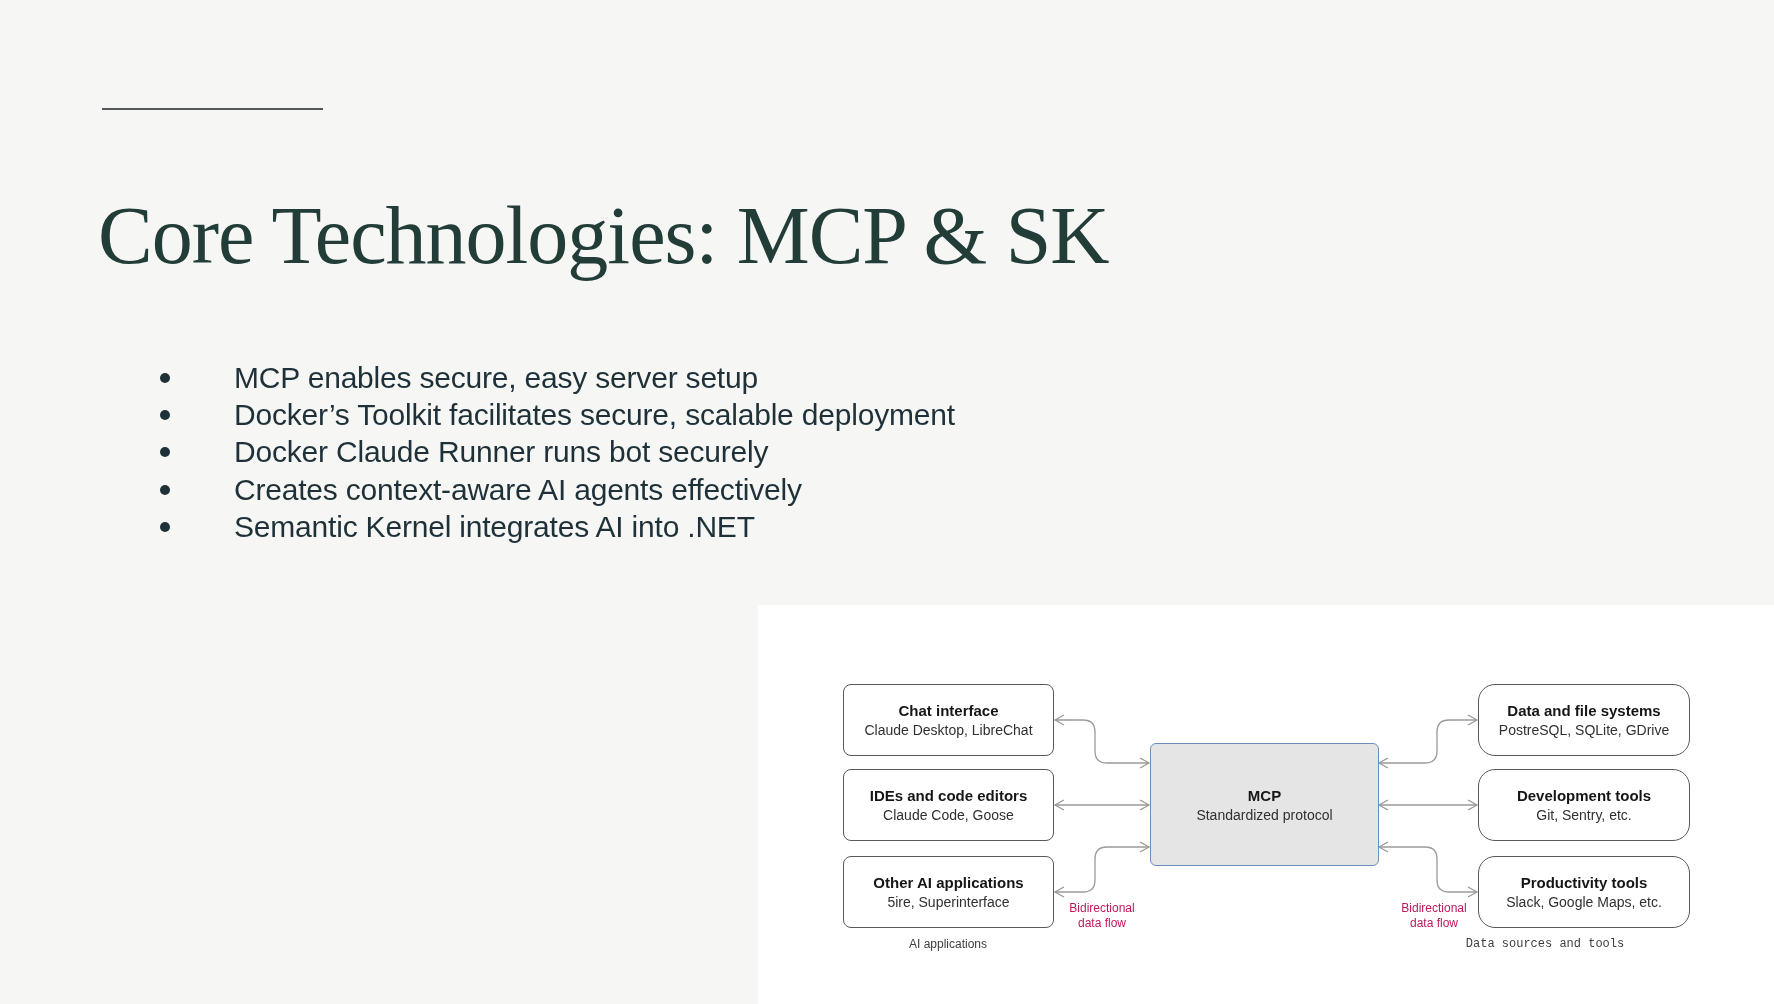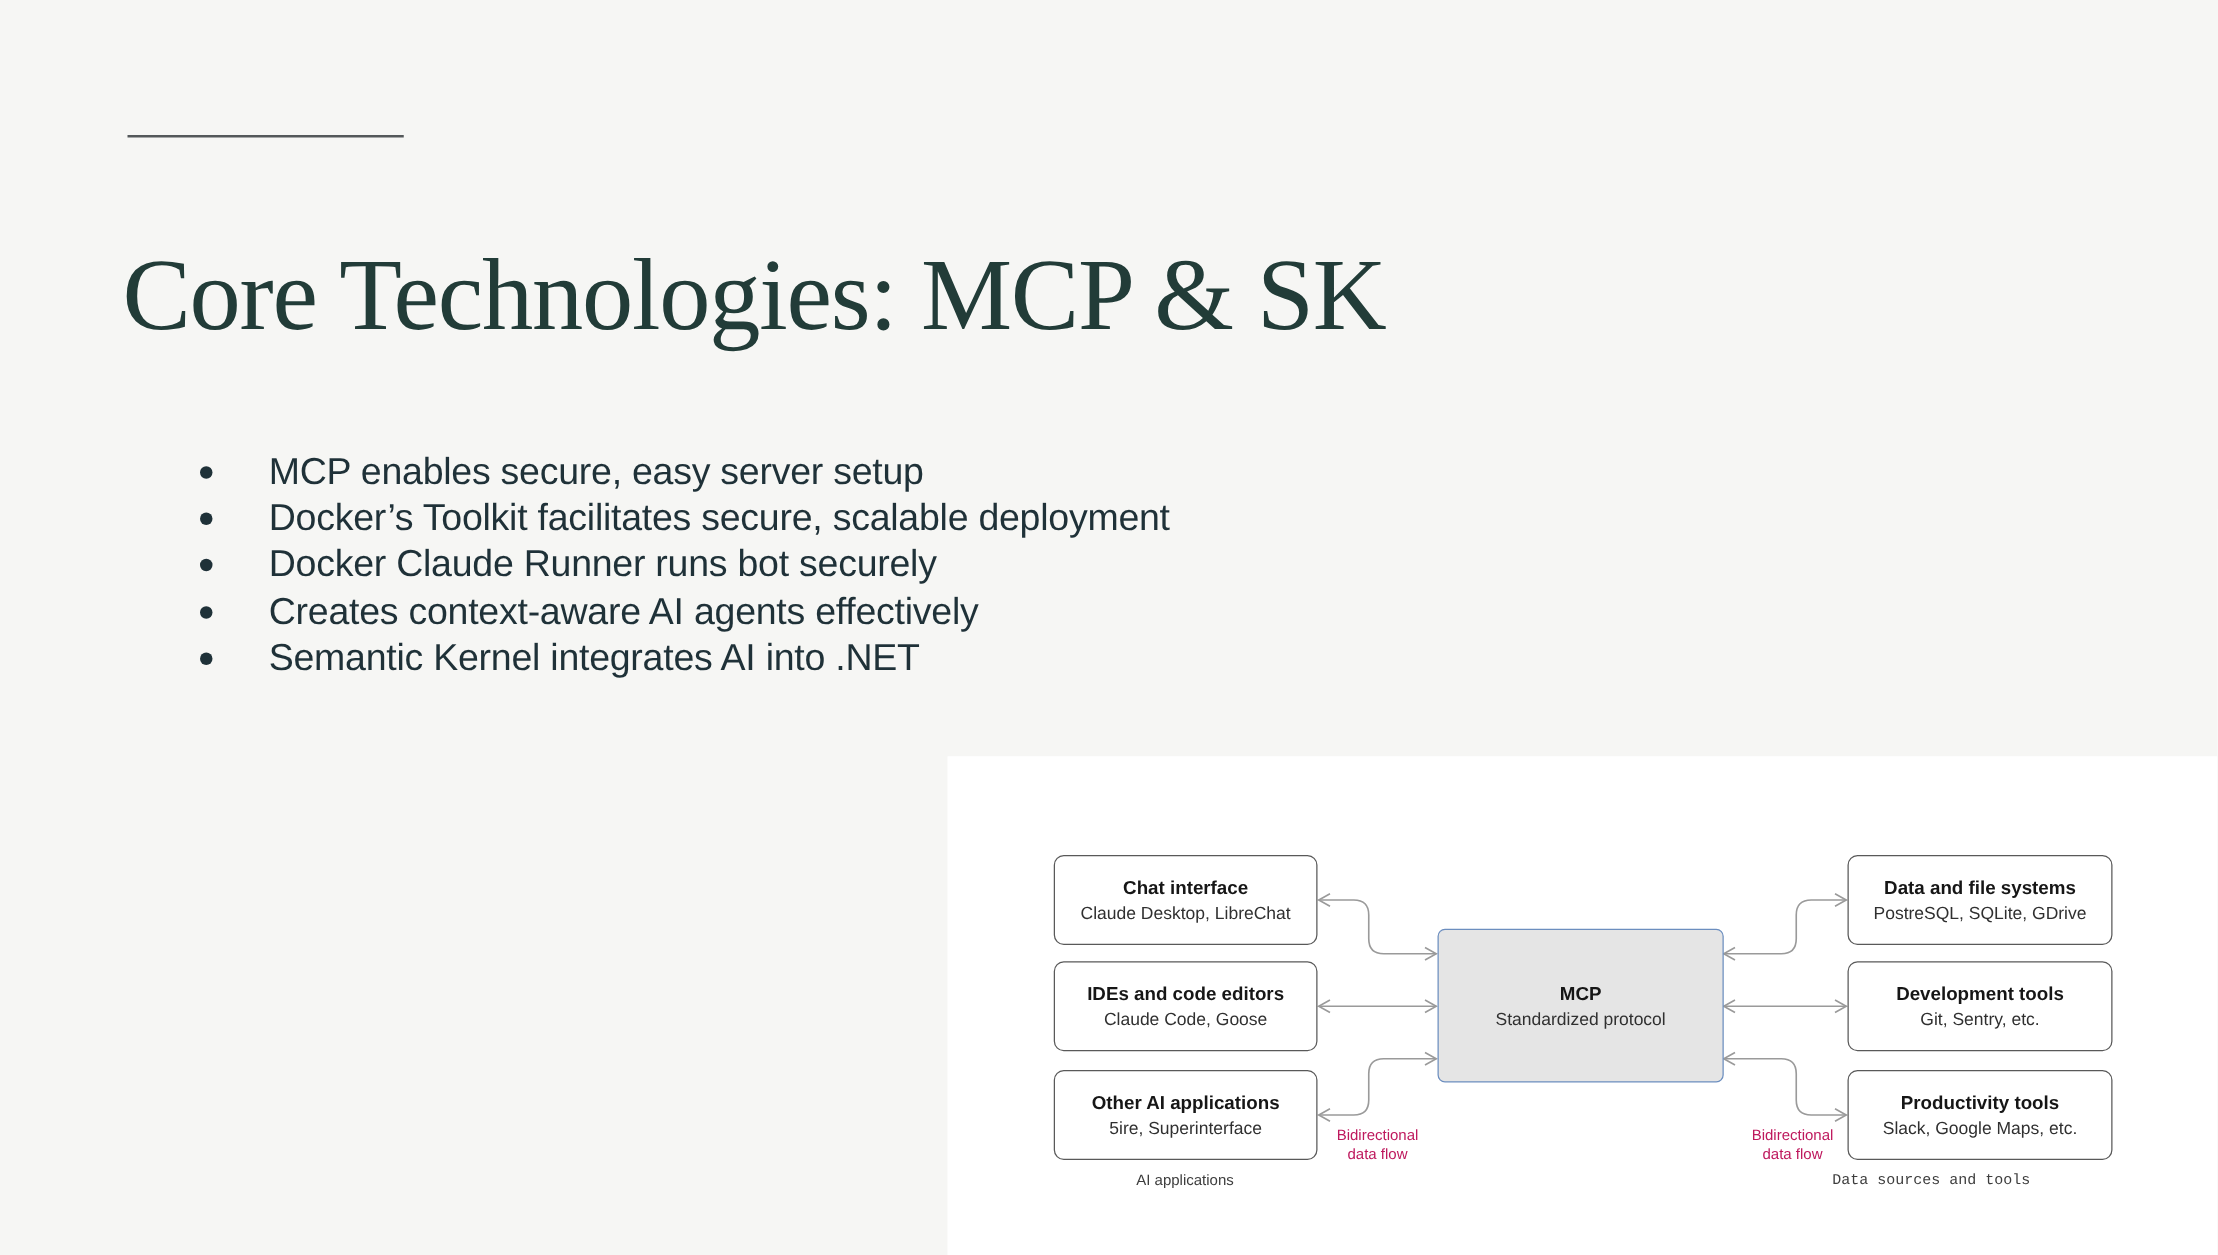--- a/index.html
+++ b/index.html
@@ -11,35 +11,35 @@
   
   .accent-line{position:absolute;left:102px;top:108px;width:221px;height:2px;background:#54585a;}
   .slide-title{
     position:absolute;left:98px;top:134px;width:1300px;
     font-family:"Liberation Serif","DejaVu Serif",serif;
     font-size:82px;font-weight:400;letter-spacing:-1px;
     color:#223c38;white-space:nowrap;
   }
   
   .bullet-list{position:absolute;left:160px;top:359px;}
-  .bullet-item{display:flex;align-items:center;height:37.4px;}
+  .bullet-item{display:flex;align-items:center;height:37.4px;gap:19px;}
   .bullet-dot{width:10px;height:10px;border-radius:50%;background:#1f3138;margin-right:45px;flex:none;}
   .bullet-text{font-size:30px;color:#1f3138;letter-spacing:-0.2px;white-space:nowrap;}
   
   .diagram-panel{position:absolute;left:758px;top:605px;width:1016px;height:399px;background:#ffffff;}
   .node{
     position:absolute;box-sizing:border-box;
     background:#ffffff;border:1px solid #595959;border-radius:8px;
     display:flex;flex-direction:column;justify-content:center;align-items:center;
     text-align:center;padding:4px 6px;
   }
   .node-title{font-size:15px;font-weight:bold;color:#161616;line-height:21px;white-space:nowrap;}
   .node-sub{font-size:14px;color:#303030;line-height:19px;white-space:nowrap;}
   .node-left{left:85px;width:211px;height:72px;}
-  .node-right{left:720px;width:212px;height:72px;}
+  .node-right{left:720px;width:212px;height:72px;border-radius:17px;}
   .row-1{top:79px;} .row-2{top:164px;} .row-3{top:251px;}
   .node-center{
     left:392px;top:138px;width:229px;height:123px;
     background:#e5e5e5;border:1px solid #6c8ebf;border-radius:6px;
   }
   .connector-svg{position:absolute;left:0;top:0;width:1016px;height:399px;}
   .connector-svg path{fill:none;stroke:#9a9a9a;stroke-width:1.3;}
   .flow-label{
     position:absolute;width:120px;text-align:center;
     font-size:12px;line-height:15px;color:#be185d;

